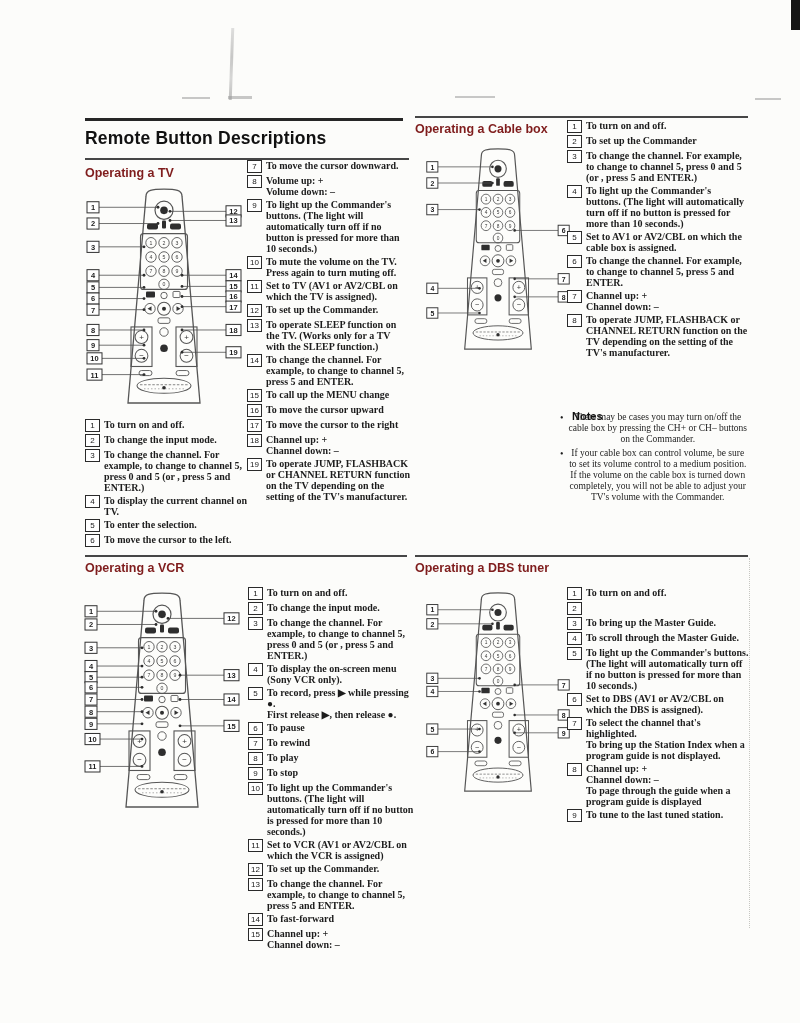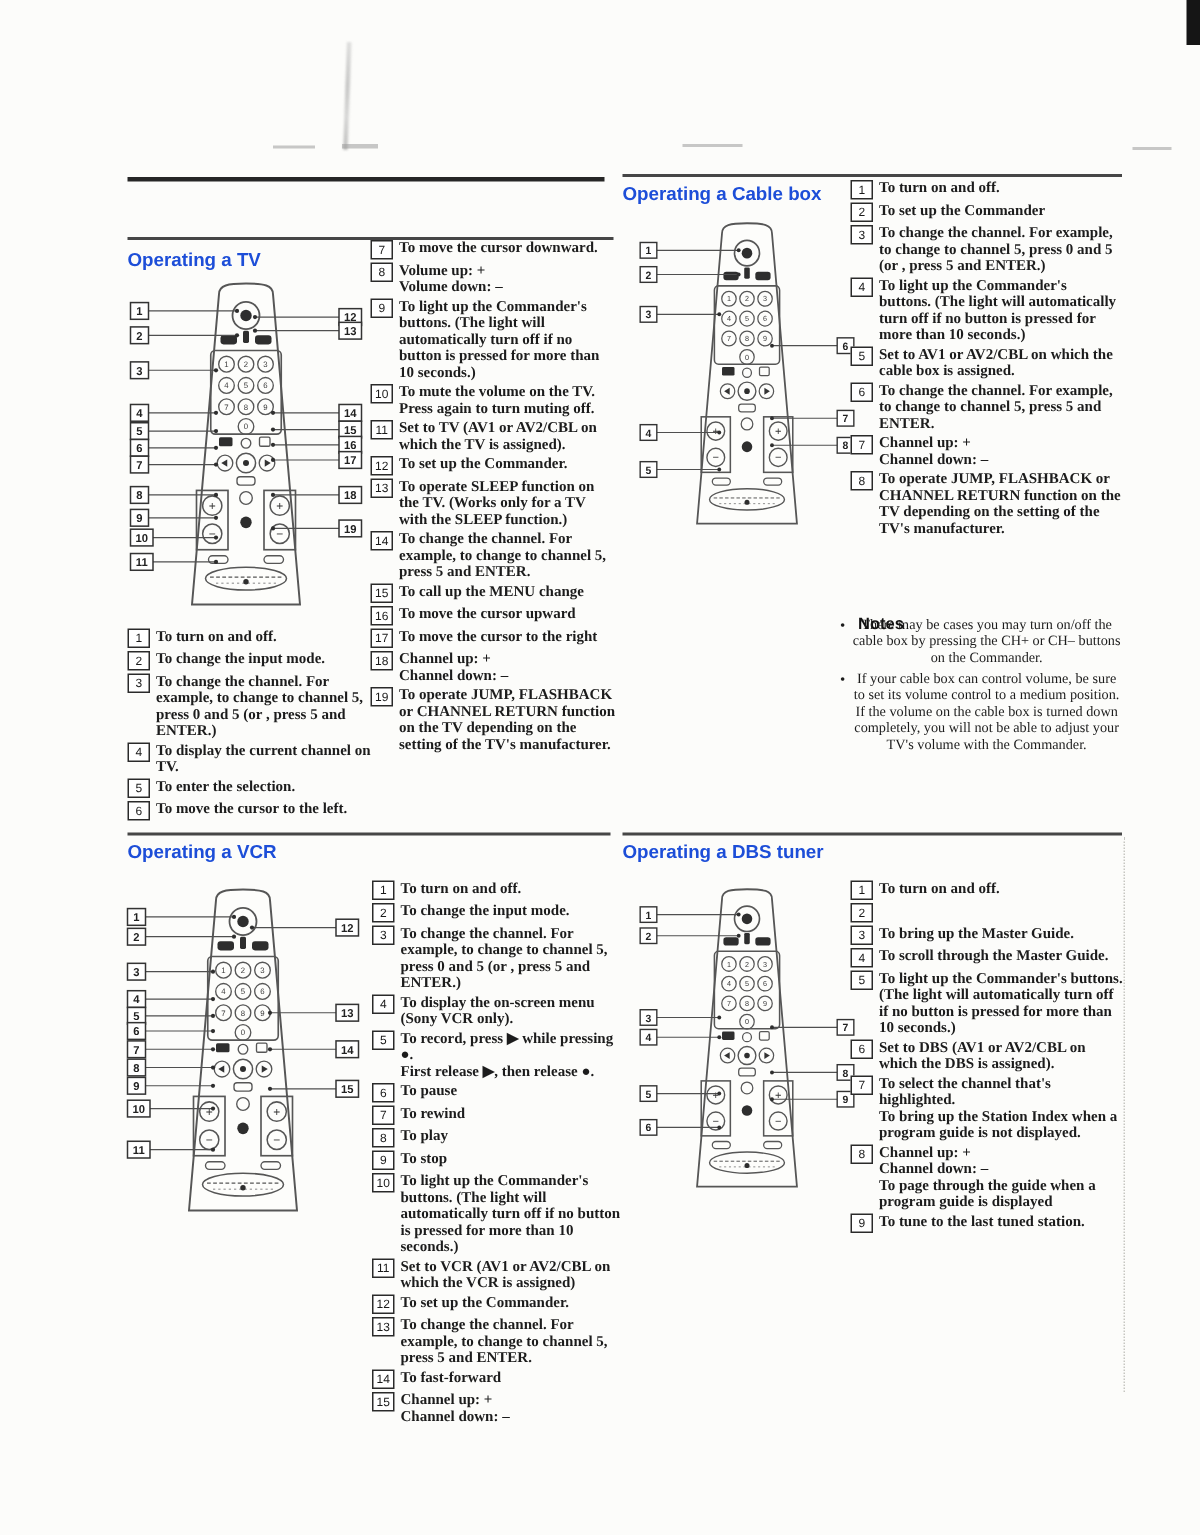--- a/index.html
+++ b/index.html
@@ -24,21 +24,21 @@
   .rule.thick{height:3px;}
   .rule.thin{height:2px;opacity:.85;}
   .page-title{
     position:absolute;margin:0;
     font-family:"Liberation Sans", sans-serif;
     font-weight:bold;font-size:17.5px;letter-spacing:.2px;color:#111;
   }
   .sec-head{
     position:absolute;margin:0;
     font-family:"Liberation Sans", sans-serif;
-    font-weight:bold;font-size:12.5px;color:#1d4ed8;
+    font-weight:bold;font-size:12.5px;color:#7f1d1d;
   }
   
   .blist{position:absolute;}
   .li-row{display:flex;gap:4px;margin-bottom:2px;align-items:flex-start;}
   .numbox{
     flex:0 0 auto;min-width:11px;height:11px;padding:0 1px;
     border:1px solid #2a2a2a;background:#fff;
     font-family:"Liberation Sans", sans-serif;
     font-size:8px;line-height:11px;text-align:center;color:#1a1a1a;
     margin-top:0px;
@@ -68,20 +68,21 @@
 
   <div class="corner-mark"></div>
   <div class="smudge"></div>
   <div class="dash-artifact" style="left:182px;top:97px;width:28px;"></div>
   <div class="dash-artifact" style="left:455px;top:96px;width:40px;"></div>
   <div class="dash-artifact" style="left:228px;top:96px;width:24px;height:3px;"></div>
   <div class="dash-artifact" style="left:755px;top:98px;width:26px;"></div>
   <div class="margin-line"></div>
 
   <div class="rule thick" style="left:85px;top:118px;width:318px;"></div>
+  <h1 class="page-title" style="left:85px;top:128px;">Remote Button Descriptions</h1>
 
   <div class="rule thin" style="left:85px;top:158px;width:324px;"></div>
   <h2 class="sec-head" style="left:85px;top:166px;">Operating a TV</h2>
   <div class="remote" style="left:84px;top:186px;width:160px;height:218px;">
       <svg viewBox="0 0 160 215" preserveAspectRatio="none">
         <path d="M62,10 C62,4 68,3 80,3 C92,3 98,4 98,10 L116,214 L44,214 Z" fill="#fdfdfb" stroke="#565656" stroke-width="1.3"></path>
         <circle cx="80" cy="24" r="9" fill="none" stroke="#565656" stroke-width="1.2"></circle>
         <circle cx="80" cy="24" r="3.8" fill="#2e2e2e"></circle>
         <rect x="63" y="37" width="11" height="6" rx="2" fill="#2e2e2e"></rect>
         <rect x="86" y="37" width="11" height="6" rx="2" fill="#2e2e2e"></rect>

